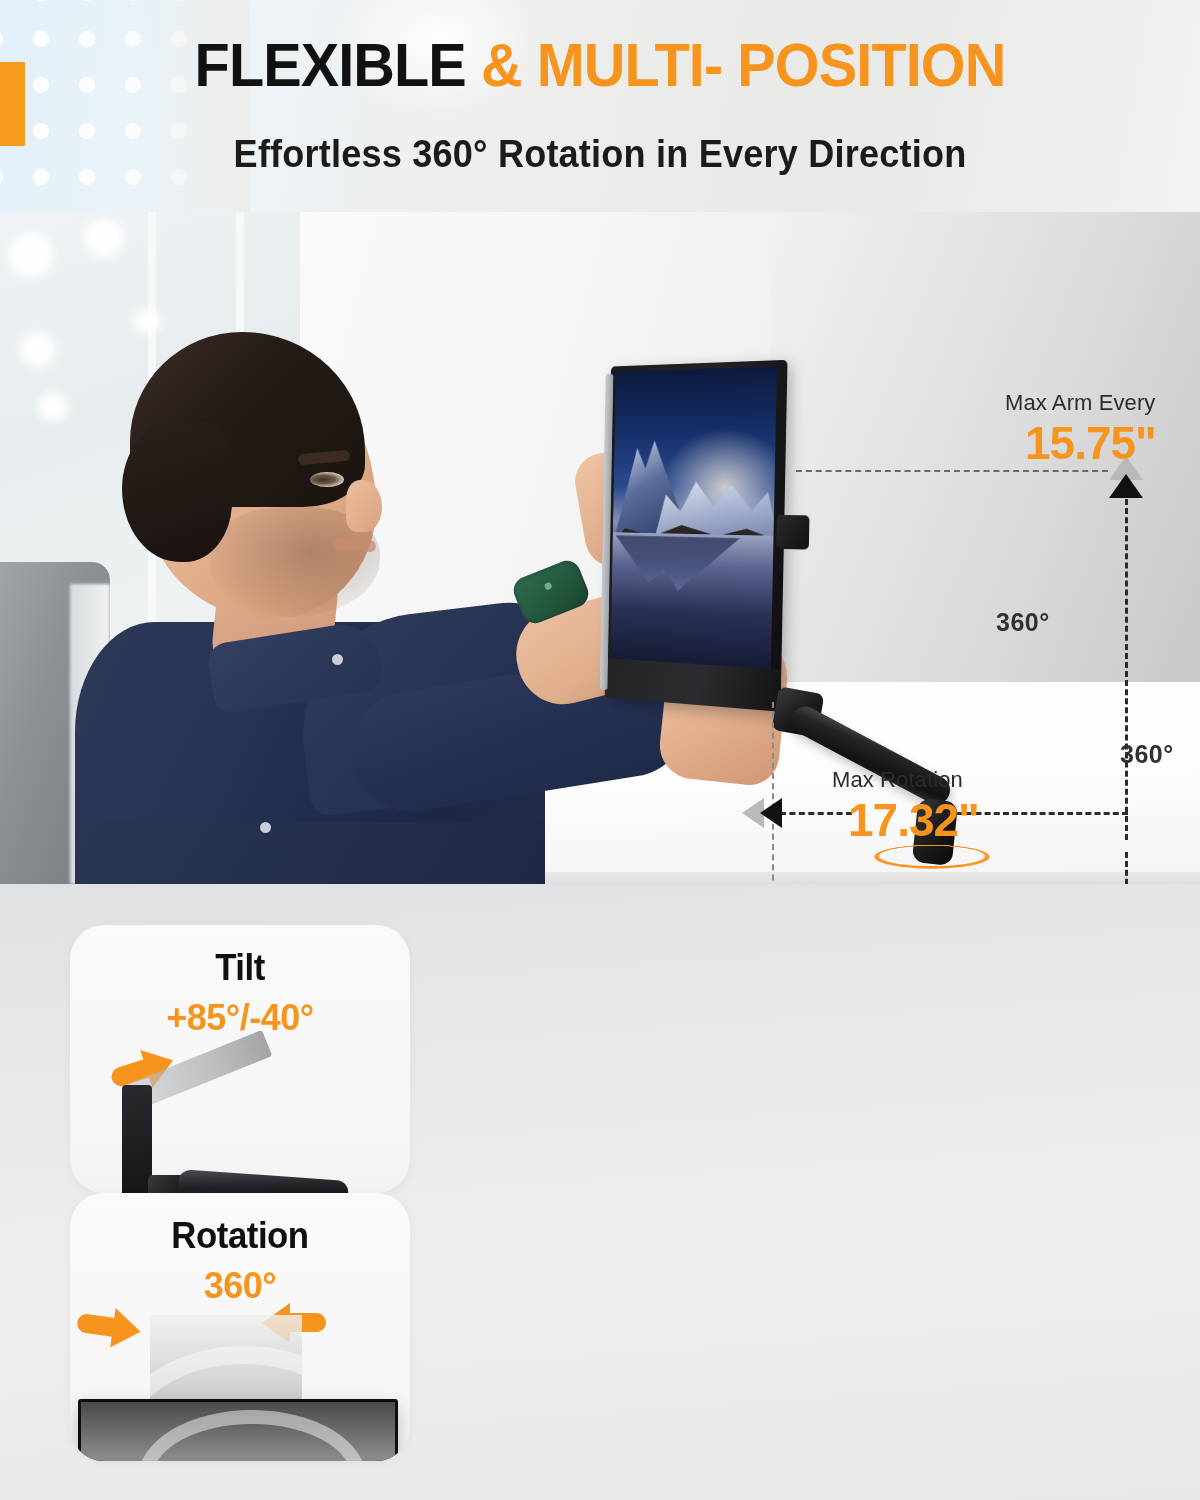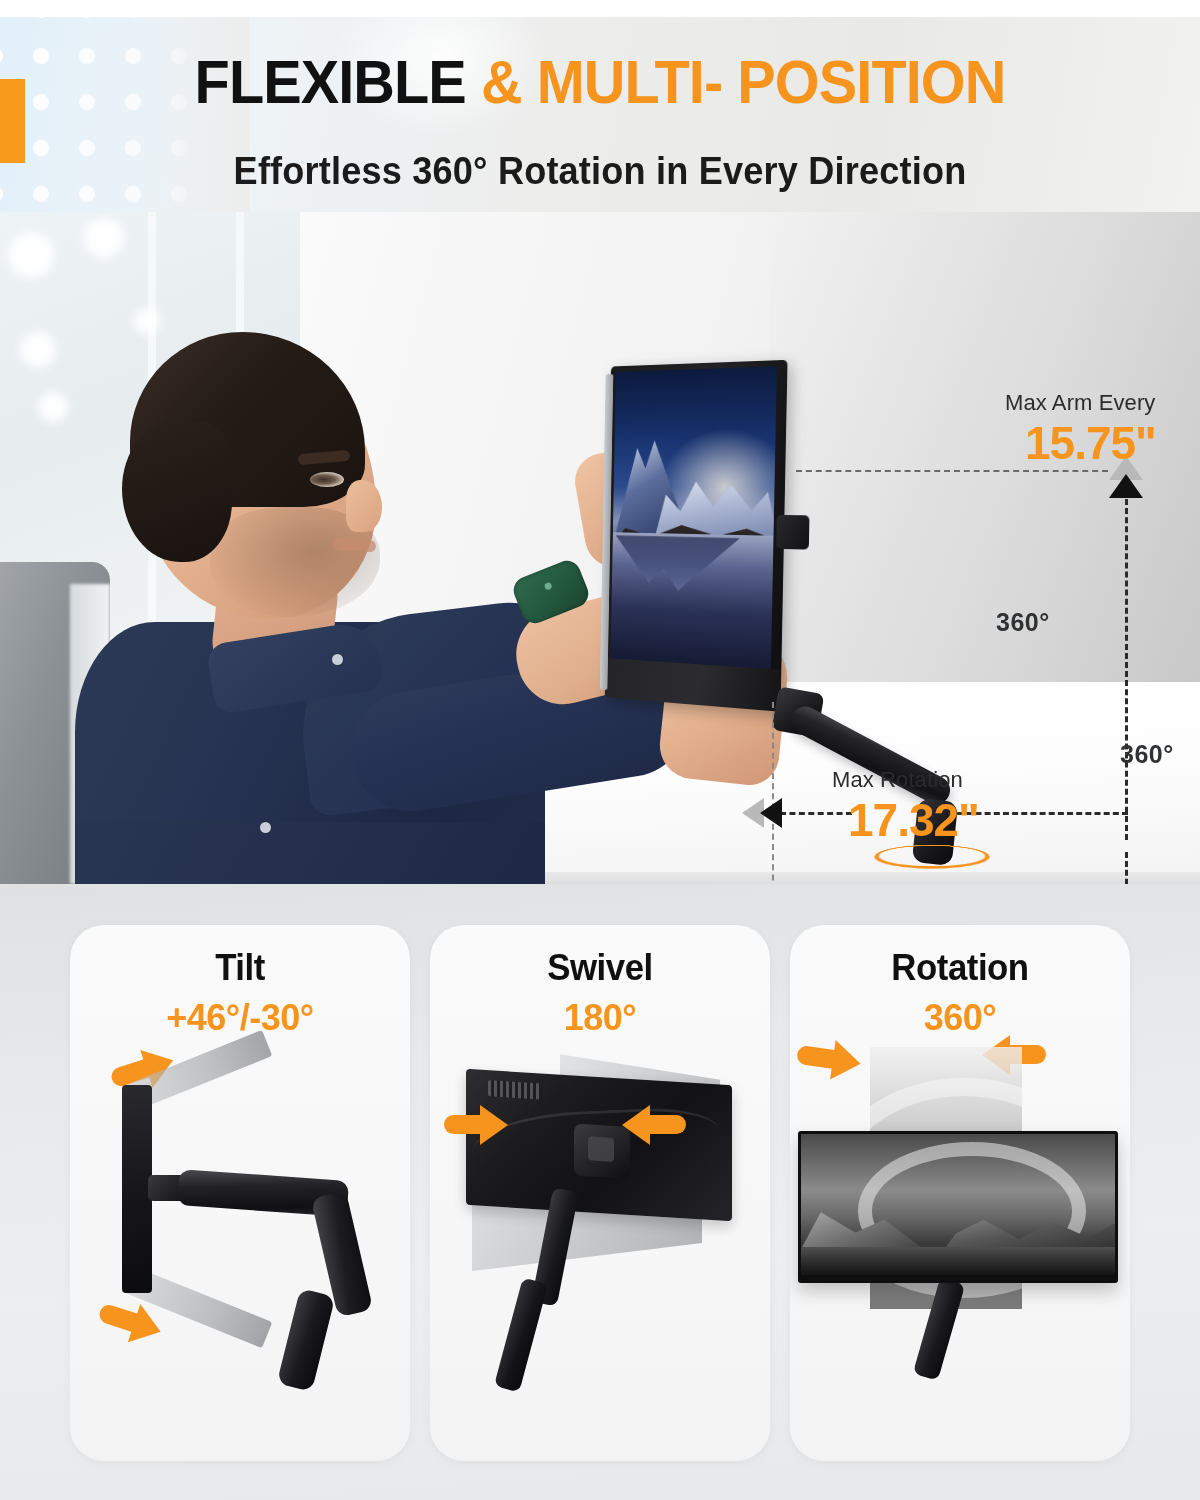--- a/index.html
+++ b/index.html
@@ -7,21 +7,21 @@
     width:1200px;height:1500px;
     font-family:"Liberation Sans", sans-serif;
     background:#ffffff;
     overflow:hidden;
     position:relative;
   }
   .page{position:relative;width:1200px;height:1500px;overflow:hidden;}
 
   
   .header{
-    position:absolute;left:0;top:17px;width:1200px;height:212px;
+    position:absolute;left:0;top:0;width:1200px;height:212px;
     background:linear-gradient(100deg,#e2f0fa 0%,#eef4f8 18%,#ededec 45%,#e9e9e8 72%,#f2f2f1 100%);
     overflow:hidden;
   }
   .header-dots{
     position:absolute;left:0;top:0;width:205px;height:212px;
     background-image:radial-gradient(circle at 9px 9px, #ffffff 7.5px, rgba(255,255,255,0) 8.6px);
     background-size:46px 46px;
     background-position:-14px -16px;
     opacity:.95;
   }
@@ -345,21 +345,21 @@
   }
   .chev-left.ghost{border-right-color:#b9b9b9;}
 
   
   .cards-wrap{
     position:absolute;left:0;top:884px;width:1200px;height:616px;
     background:linear-gradient(176deg,#dfe1e3 0%,#e7e9ea 30%,#eceeef 60%,#e6e8ea 100%);
   }
   .cards{
     position:absolute;left:70px;top:41px;width:1060px;height:536px;
-    display:flex;justify-content:space-between;
+    display:flex;justify-content:space-between;flex-direction:column;
   }
   .card{
     width:340px;height:536px;
     background:linear-gradient(180deg,#fafafa 0%,#f7f7f8 60%,#f3f3f4 100%);
     border-radius:34px;
     position:relative;overflow:hidden;
     box-shadow:0 2px 10px rgba(0,0,0,.05);
   }
   .card-title{
     position:absolute;left:0;top:22px;width:100%;text-align:center;
@@ -615,63 +615,40 @@
 
     <div class="ann-deg" style="left:996px;top:396px;">360°</div>
     <div class="ann-deg" style="left:1120px;top:528px;">360°</div>
   </div>
 
   <div class="cards-wrap">
     <div class="cards">
 
       <div class="card">
         <div class="card-title">Tilt</div>
-        <div class="card-value">+46°/-30°</div>
+        <div class="card-value">+85°/-40°</div>
         <div class="card-art">
           <div class="oarrow" style="left:36px;top:18px;transform:rotate(-18deg);">
             <div class="tail"></div>
               <div class="tip"></div>
           </div>
           <div class="oarrow" style="left:36px;top:250px;transform:rotate(18deg);">
             <div class="tail"></div>
               <div class="tip"></div>
           </div>
           <div class="tilt-ghost up"></div>
           <div class="tilt-ghost dn"></div>
           <div class="tilt-panel"></div>
           <div class="tilt-vesa"></div>
           <div class="tilt-arm1"></div>
           <div class="tilt-arm2"></div>
           <div class="tilt-arm3"></div>
         </div>
       </div>
 
-      <div class="card">
-        <div class="card-title">Swivel</div>
-        <div class="card-value">180°</div>
-        <div class="card-art">
-          <div class="sw-ghost a"></div>
-          <div class="sw-ghost b"></div>
-          <div class="sw-mon">
-            <div class="sw-vent"></div>
-            <div class="sw-swoosh"></div>
-            <div class="sw-hub"></div>
-          </div>
-          <div class="sw-pole"></div>
-          <div class="sw-pole2"></div>
-          <div class="oarrow" style="left:14px;top:62px;">
-            <div class="tail"></div>
-              <div class="tip"></div>
-          </div>
-          <div class="oarrow flip" style="left:256px;top:62px;">
-            <div class="tail"></div>
-              <div class="tip"></div>
-          </div>
-        </div>
-      </div>
 
       <div class="card">
         <div class="card-title">Rotation</div>
         <div class="card-value">360°</div>
         <div class="card-art">
           <div class="oarrow" style="left:10px;top:-8px;transform:rotate(8deg);">
             <div class="tail"></div>
               <div class="tip"></div>
           </div>
           <div class="oarrow flip" style="left:256px;top:-8px;">

